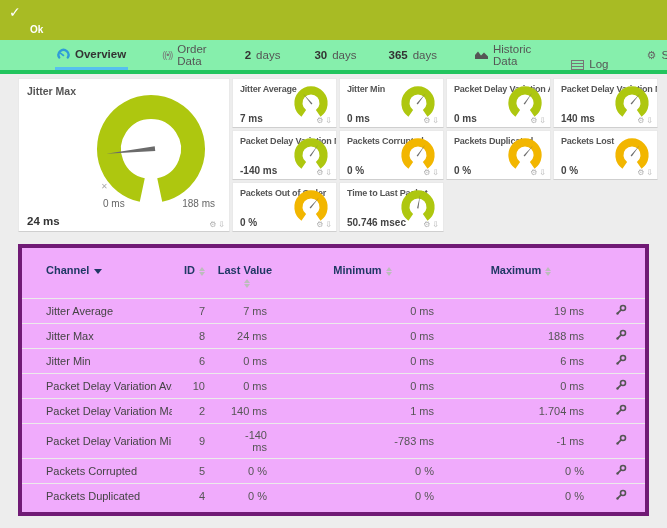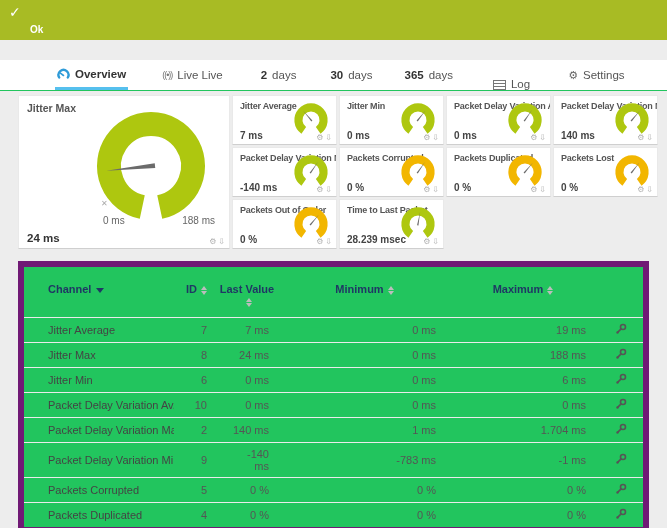--- a/index.html
+++ b/index.html
@@ -10,21 +10,21 @@
   
   .topbar{height:40px;background:#a8bb24;color:#fff;position:relative;}
   .topbar .check{position:absolute;left:9px;top:4px;font-size:14px;font-weight:bold;font-family:"DejaVu Sans",sans-serif;}
   .topbar .titlerow{position:absolute;left:30px;top:3px;white-space:nowrap;}
   .topbar .kind{font-style:italic;font-size:13px;margin-right:6px;}
   .topbar .title{font-size:14.5px;font-weight:bold;}
   .topbar .flag{font-size:9px;vertical-align:super;margin-left:3px;font-family:"DejaVu Sans",sans-serif;}
   .topbar .stars{font-size:11px;margin-left:14px;letter-spacing:1px;font-family:"DejaVu Sans",sans-serif;}
   .topbar .ok{position:absolute;left:30px;top:24px;font-size:10px;font-weight:bold;}
   
-  .tabsbar{height:30px;background:#ffffff;border-bottom:1px solid #22c55e;display:flex;align-items:center;font-size:11.5px;color:#555;margin-top:20px;}
+  .tabsbar{height:30px;background:#86efac;border-bottom:4px solid #22c55e;display:flex;align-items:center;font-size:11.5px;color:#555;}
   .tab{display:flex;align-items:center;gap:5px;height:100%;box-sizing:border-box;padding:0 2px;cursor:pointer;}
   .tab .num{font-weight:bold;color:#333;}
   .tab .lbl{color:#555;}
   .tab.active{border-bottom:3px solid #56c0ee;}
   .tab.active .lbl{color:#333;font-weight:bold;}
   .t-overview{margin-left:55px;}
   .t-live{margin-left:32px;}
   .t-d2{margin-left:34px;}
   .t-d30{margin-left:30px;}
   .t-d365{margin-left:28px;}
@@ -49,21 +49,21 @@
   .big-gauge .needle{transform-origin:60px 60px;}
   .tile-value{position:absolute;bottom:3px;left:7px;font-size:10px;font-weight:bold;color:#444;}
   .big .tile-value{font-size:11.5px;bottom:4px;left:8px;color:#333;}
   .tile-icons{position:absolute;bottom:2px;right:4px;display:flex;gap:2px;align-items:center;}
   .tile-icons .ic{font-size:8px;color:#b0b0b0;line-height:1;cursor:pointer;font-family:"DejaVu Sans",sans-serif;}
   .scale-label{position:absolute;bottom:22px;font-size:10px;color:#666;}
   .scale-label.min{left:84px;}
   .scale-label.max{right:14px;}
   .gmarker{position:absolute;left:82px;bottom:40px;font-size:8px;color:#aaa;font-family:"DejaVu Sans",sans-serif;}
   
-  .tablecard{margin:12px 18px 0 18px;background:#22c55e;border:6px solid #701a75;height:272px;overflow:hidden;box-sizing:border-box;}
+  .tablecard{margin:12px 18px 0 18px;background:#f0abfc;border:4px solid #701a75;height:272px;overflow:hidden;box-sizing:border-box;}
   table{width:100%;border-collapse:collapse;font-size:11px;table-layout:fixed;}
   col.c-channel{width:150px;}col.c-id{width:45px;}col.c-last{width:62px;}
   col.c-min{width:167px;}col.c-max{width:150px;}col.c-edit{width:auto;}
   th{color:#1f3864;font-weight:bold;padding:16px 12px 10px 12px;vertical-align:top;cursor:pointer;}
   th.h-channel{text-align:left;padding-left:24px;}
   th.h-id,th.h-min,th.h-max{}
   th.h-last{text-align:center;padding-left:0;padding-right:6px;}
   td{padding:5px 12px;border-top:1px solid #ebebeb;color:#555;height:12px;}
   td.channel{color:#444;padding-left:24px;white-space:nowrap;overflow:hidden;}
   td.num{text-align:right;}
@@ -88,33 +88,41 @@
     <span class="tabicon">
       <svg width="13" height="12" viewBox="0 0 13 12">
           <path d="M2.2,9.5 A5,5 0 1 1 10.8,9.5" fill="none" stroke="#2f9bd8" stroke-width="2.4" stroke-linecap="round"></path>
           <line x1="6.5" y1="7.5" x2="3.4" y2="5.2" stroke="#2f9bd8" stroke-width="1.6" stroke-linecap="round"></line>
         </svg>
     </span>
     <span class="lbl">Overview</span>
   </div>
   <div class="tab t-live">
     <span class="tabicon liveicon">((•))</span>
-    <span class="lbl">Live Live</span>
+    <span class="lbl">Order Data</span>
   </div>
   <div class="tab t-d2">
     <span class="num">2</span>
     <span class="lbl">days</span>
   </div>
   <div class="tab t-d30">
     <span class="num">30</span>
     <span class="lbl">days</span>
   </div>
   <div class="tab t-d365">
     <span class="num">365</span>
     <span class="lbl">days</span>
+  </div>
+  <div class="tab t-historic">
+    <span class="tabicon">
+      <svg width="13" height="10" viewBox="0 0 13 10">
+          <polygon points="0,9 0,5 3,1.5 6,5.5 9,2.5 13,6.5 13,9" fill="#555"></polygon>
+        </svg>
+    </span>
+    <span class="lbl">Historic Data</span>
   </div>
   <div class="tab t-log">
     <span class="tabicon">
       <svg width="13" height="10" viewBox="0 0 13 10">
           <rect x="0.5" y="0.5" width="12" height="9" fill="none" stroke="#777"></rect>
           <line x1="0.5" y1="3.5" x2="12.5" y2="3.5" stroke="#777"></line>
           <line x1="0.5" y1="6.5" x2="12.5" y2="6.5" stroke="#777"></line>
         </svg>
     </span>
     <span class="lbl">Log</span>
@@ -259,21 +267,21 @@
         <span class="ic">⇩</span>
       </span>
   </div>
 
   <div class="tile" style="--gc: #aec70f; --nd: 10deg;">
     <div class="tile-title">Time to Last Packet</div>
     <svg class="mini-gauge" viewBox="0 0 40 40">
         <path class="ring" stroke-width="9" d="M 11.97 31.47 A 14 14 0 1 1 28.03 31.47"></path>
         <polygon class="needle" points="19.2,21.5 20.8,21.5 20,6.5"></polygon>
       </svg>
-    <span class="tile-value">28.239 msec</span>
+    <span class="tile-value">50.746 msec</span>
     <span class="tile-icons">
         <span class="ic">⚙</span>
         <span class="ic">⇩</span>
       </span>
   </div>
 </div>
 
 <div class="tablecard">
   <table>
     <colgroup>

